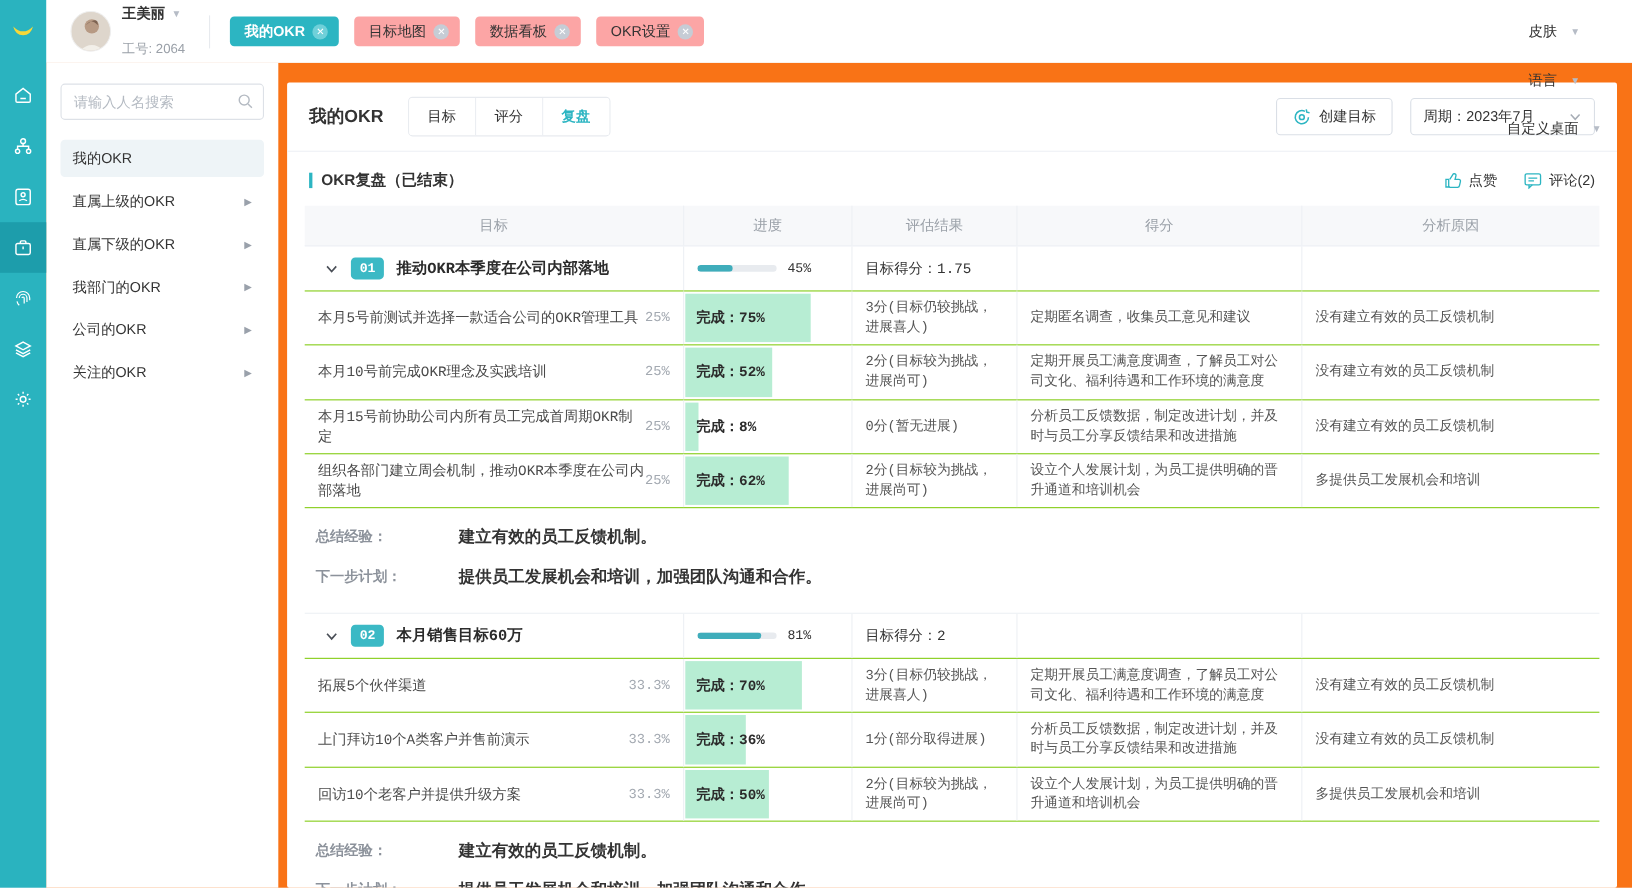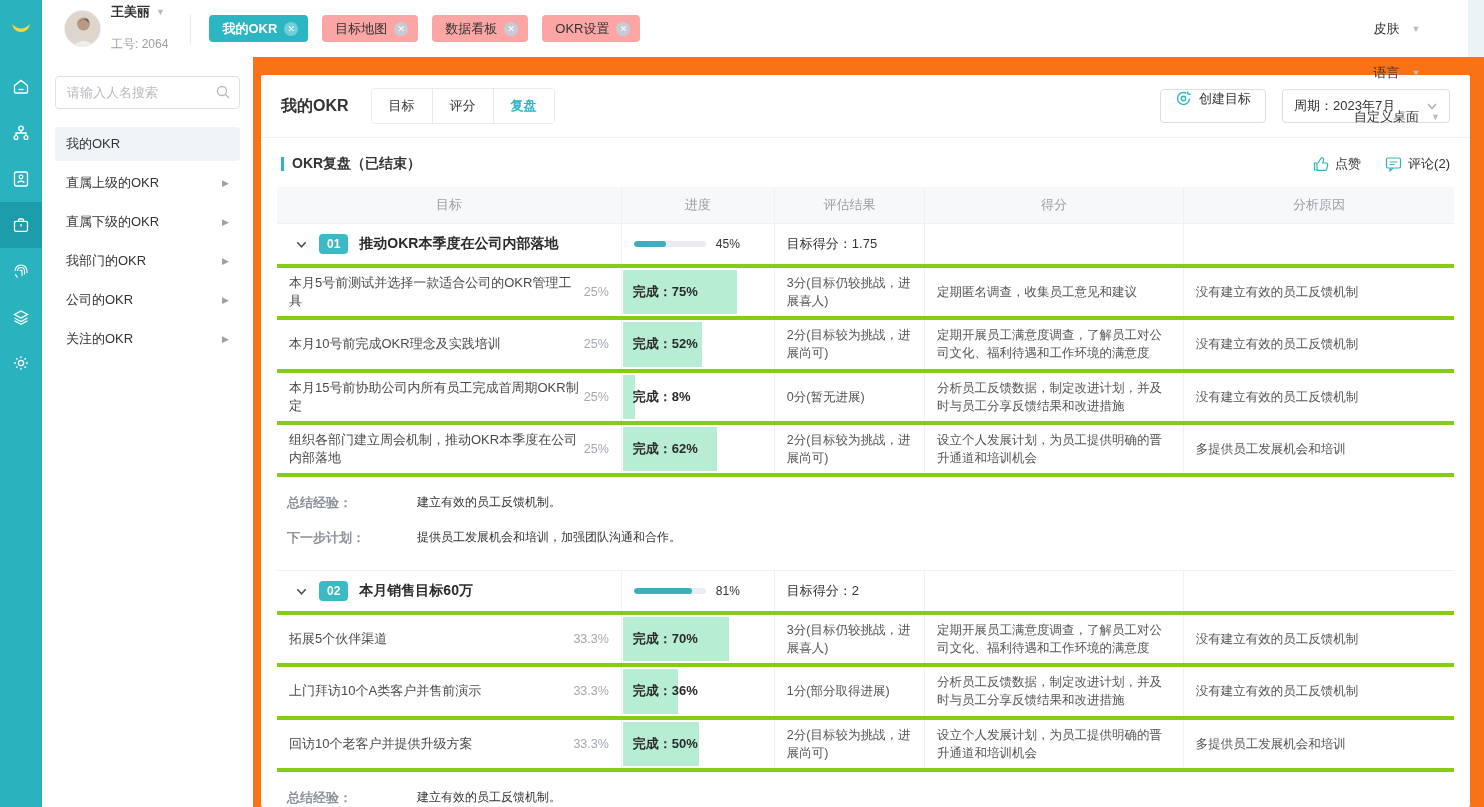--- a/index.html
+++ b/index.html
@@ -8,21 +8,21 @@
 
   
   .rail { position:absolute; left:0; top:0; bottom:0; width:42px; background:#2ab3bf; z-index:30; }
   .rail-logo { width:42px; height:56px; display:flex; align-items:center; justify-content:center; }
   .rail-items { display:flex; flex-direction:column; align-items:center; margin-top:8px; }
   .rail-item { width:42px; height:46px; display:flex; align-items:center; justify-content:center; cursor:pointer; }
   .rail-item.active { background:#1d9dab; }
   .rail-item svg { display:block; }
 
   
-  .topbar { position:absolute; left:42px; right:16px; top:0; height:57px; background:#fff; display:flex; align-items:center; padding:0 28px 0 22px; z-index:20; }
+  .topbar { position:absolute; left:42px; right:0; top:0; height:57px; background:#fff; display:flex; align-items:center; padding:0 28px 0 22px; z-index:20; }
   .avatar { width:37px; height:37px; border-radius:50%; background:#e8e2da; border:1px solid #eee; overflow:hidden; flex:0 0 auto; }
   .user-block { margin-left:10px; line-height:1.3; }
   .user-name-row { display:flex; align-items:center; font-weight:700; font-size:13px; color:#333; }
   .caret { font-size:9px; color:#b6bcc6; margin-left:6px; }
   .user-id { font-size:12px; color:#9aa0a8; margin-top:16px; }
   .v-divider { width:1px; height:30px; background:#e7eaee; margin:0 18px 0 22px; }
   .ws-tabs { display:flex; align-items:center; gap:14px; }
   .ws-tab { display:flex; align-items:center; gap:7px; height:27px; padding:0 10px 0 13px; background:#fca5a5; border-radius:4px; font-size:13px; color:#333; cursor:pointer; white-space:nowrap; }
   .ws-tab.active { background:#2cb5c2; color:#fff; font-weight:700; }
   .ws-close { width:14px; height:14px; border-radius:50%; background:#c6ccd5; color:#fff; font-size:9px; line-height:14px; text-align:center; font-weight:400; }
@@ -45,56 +45,56 @@
 
   
   .main { flex:1; background:#fff; margin:18px 14px 0 8px; border-radius:2px; display:flex; flex-direction:column; overflow:hidden; }
   .main-head { display:flex; align-items:center; padding:13px 20px; border-bottom:1px solid #eef1f5; }
   .main-title { font-size:16px; font-weight:700; margin-right:22px; }
   .seg { display:flex; border:1px solid #e7eaef; border-radius:4px; overflow:hidden; }
   .seg-item { padding:8px 17px; font-size:13px; color:#333; border-right:1px solid #e7eaef; cursor:pointer; background:#fff; }
   .seg-item:last-child { border-right:none; }
   .seg-item.active { color:#2cb5c2; font-weight:700; }
   .head-right { margin-left:auto; display:flex; align-items:center; gap:16px; }
-  .btn-create { display:flex; gap:7px; border:1px solid #dadfe6; border-radius:4px; background:#fff; padding:0 14px; height:34px; font-size:13px; color:#333; cursor:pointer; font-family:inherit; }
+  .btn-create { display:flex; align-items:center; gap:7px; border:1px solid #dadfe6; border-radius:4px; background:#fff; padding:0 14px; height:34px; font-size:13px; color:#333; cursor:pointer; font-family:inherit; }
   .period-select { display:flex; align-items:center; justify-content:space-between; border:1px solid #dadfe6; border-radius:4px; width:168px; height:34px; padding:0 11px; font-size:13px; color:#333; cursor:pointer; }
 
   .section-row { display:flex; align-items:center; padding:17px 20px 12px; }
   .section-title { display:flex; align-items:center; font-size:14px; font-weight:700; color:#333; }
   .section-title:before { content:""; width:3px; height:14px; background:#2cb5c2; margin-right:8px; display:inline-block; }
   .section-actions { margin-left:auto; display:flex; align-items:center; gap:24px; }
   .action-link { display:flex; align-items:center; gap:6px; font-size:13px; color:#333; cursor:pointer; }
 
   
   .tbl-wrap { padding:2px 16px 0; overflow:hidden; flex:1; }
   .trow { display:grid; grid-template-columns:29.3% 13% 12.75% 22% 22.95%; }
   .cell { border-right:1px solid #edf0f4; padding:6px 12px; display:flex; align-items:center; min-height:40px; }
   .cell.last { border-right:none; }
   .thead { background:#f7f8fa; border-bottom:1px solid #edf0f4; }
   .thead .cell { justify-content:center; color:#9aa0a8; font-size:13px; min-height:36px; padding:4px; }
-  .body-row { border-bottom:4px solid #84cc16; }
+  .body-row { border-bottom:1px solid #84cc16;font-family:Liberation Mono, monospace; }
   .grp-cell { gap:0; }
   .chev { flex:0 0 auto; margin:0 2px 0 6px; display:flex; cursor:pointer; }
   .badge { background:#3bb9c5; color:#fff; font-weight:700; font-size:12px; border-radius:4px; padding:3px 8px; margin:0 11px 0 9px; flex:0 0 auto; }
   .grp-title { font-weight:700; font-size:14px; color:#2b2b2b; }
   .mini-track { width:72px; height:6px; border-radius:3px; background:#e8ebef; overflow:hidden; flex:0 0 auto; }
   .mini-fill { height:6px; border-radius:3px; background:#3fadbb; }
   .mini-lbl { margin-left:10px; font-size:12px; color:#333; }
   .score-cell { font-size:13px; color:#333; }
   .kr-title-cell { justify-content:space-between; gap:0; }
   .kr-title { font-size:13px; color:#4a4a4a; }
   .kr-weight { color:#a3a9b1; font-size:12.5px; flex:0 0 auto; }
   .prog-cell { position:relative; padding:0; }
   .prog-bar { position:absolute; left:1px; top:2px; bottom:2px; background:#b7edd3; }
   .prog-lbl { position:relative; padding-left:11px; font-size:13px; font-weight:700; color:#2b2b2b; }
   .small-cell { font-size:12.5px; color:#555; line-height:1.45; }
   .summary { padding:17px 10px 6px; }
   .summary-line { display:flex; margin-bottom:17px;gap:28px; }
   .summary-label { width:88px; flex:0 0 auto; color:#8c929b; font-weight:700; font-size:13px; }
-  .summary-text { font-weight:400; color:#333; font-size:12px; margin-left:14px; }
+  .summary-text { font-weight:700; color:#333; font-size:15px; margin-left:14px; }
   .grid2 { border-top:1px solid #edf0f4; }
 </style>
 </head>
 <body>
 
 <div class="rail">
   <div class="rail-logo">
     <svg width="26" height="26" viewBox="0 0 26 26">
       <path d="M4 9 q9 9 18 0 q-2 8 -9 8 q-7 0 -9 -8 Z" fill="#f7d838"></path>
     </svg>

